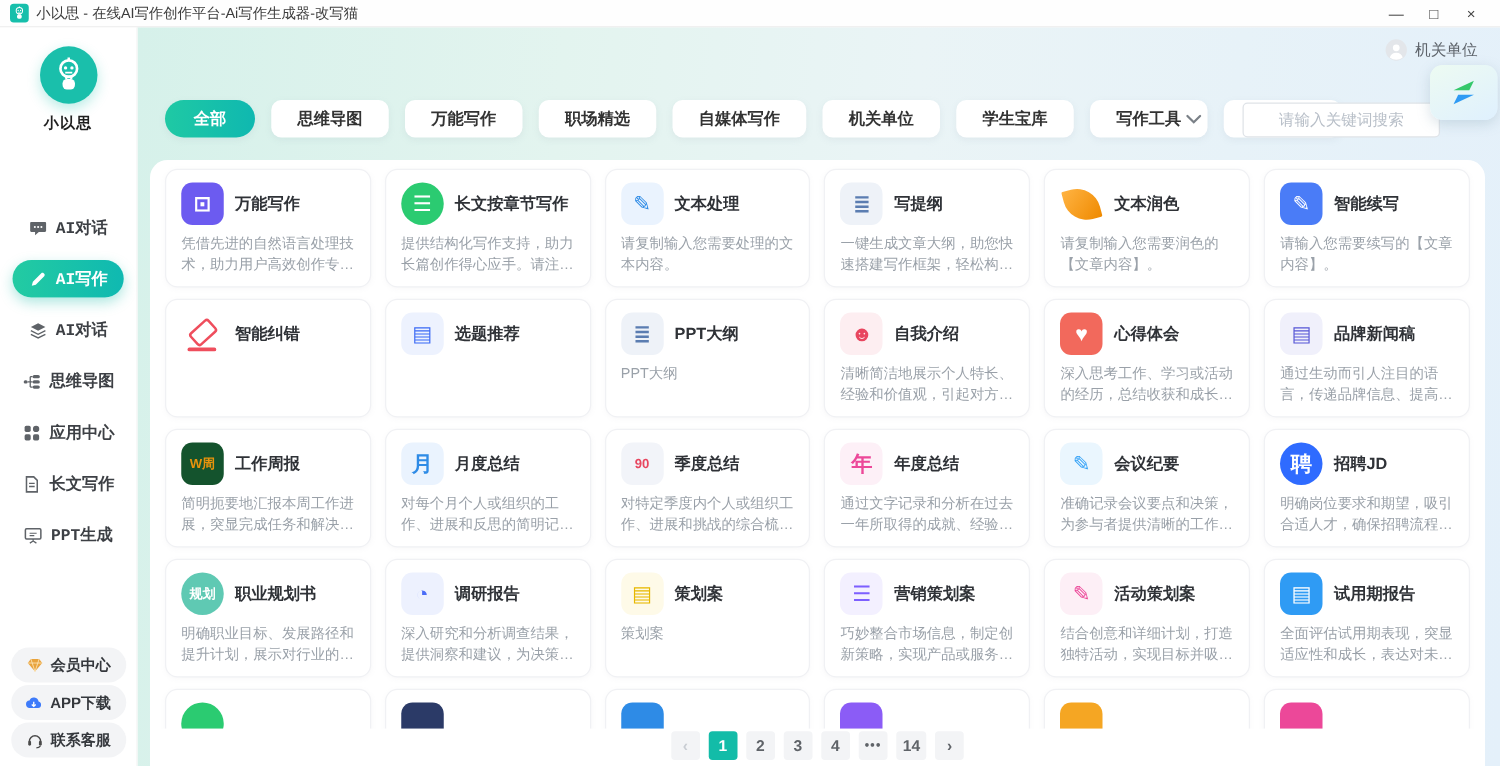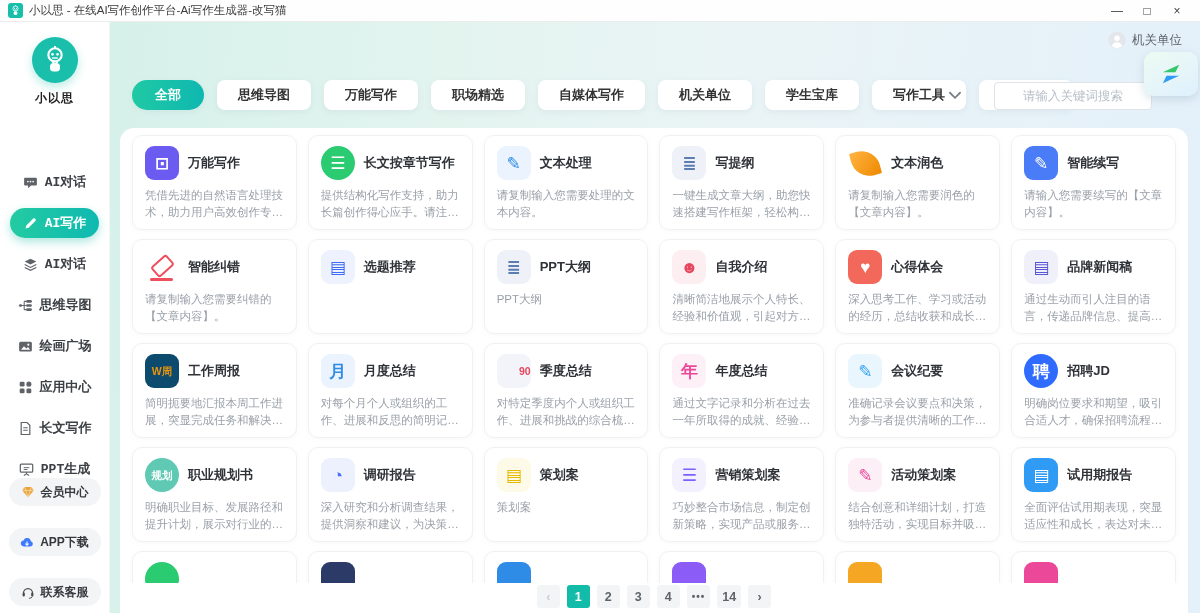--- a/index.html
+++ b/index.html
@@ -15,21 +15,21 @@
 
   
   #sidebar { position:absolute; top:22px; left:0; bottom:0; width:110px; background:#fff; border-right:1px solid rgba(0,0,0,.04); z-index:3; }
   .logo-circle { width:46px; height:46px; border-radius:50%; background:#1ABFAB; margin:15px auto 0; padding:6px; box-shadow:0 4px 10px rgba(26,191,171,.3); }
   .brand { text-align:center; font-size:12px; font-weight:700; color:#1f1f1f; margin-top:7px; letter-spacing:1px; }
   #side-nav { margin-top:60px; display:flex; flex-direction:column; gap:11px; align-items:center;font-family:Liberation Mono, monospace; }
   .nav-item { display:flex; align-items:center; gap:7px; height:30px; padding:0 13px; cursor:pointer; font-size:13px; font-weight:700; color:#3d4045; border-radius:16px; }
   .nav-icon { width:15px; height:15px; color:#5f6368; display:inline-flex; flex:none; }
   .nav-item.active { background:linear-gradient(90deg,#23CBA2,#0FB9B1); color:#fff; box-shadow:0 4px 10px rgba(22,185,166,.35); }
   .nav-item.active .nav-icon { color:#fff; }
-  #side-footer { position:absolute; bottom:7px; left:0; right:0; display:flex; flex-direction:column; gap:22px; align-items:center; }
+  #side-footer { position:absolute; bottom:7px; left:0; right:0; display:flex; flex-direction:column; gap:2px; align-items:center; }
   .side-btn { display:flex; align-items:center; justify-content:center; gap:6px; width:92px; height:28px; background:#F3F4F6; border-radius:15px; font-size:12px; font-weight:600; color:#35383d; cursor:pointer; }
   .side-btn .nav-icon { width:14px; height:14px; color:#4a4a4a; }
 
   
   #main { position:absolute; top:22px; left:110px; right:0; bottom:0; background:linear-gradient(95deg,#D6F1EA 0%,#E3F4EF 30%,#EAF4F6 55%,#E4F0FA 100%); }
   #login { position:absolute; top:9px; right:18px; display:flex; align-items:center; gap:6px; font-size:12.5px; color:#5E646B; cursor:pointer; z-index:4; }
   .avatar { width:18px; height:18px; display:inline-flex; }
 
   #tabs-bar { position:absolute; top:58px; left:22px; display:flex; gap:13px; z-index:4; }
   .tab-pill { height:30px; padding:0 21px; background:#fff; border:none; border-radius:8px; font-family:inherit; font-size:13px; font-weight:700; color:#333; box-shadow:0 2px 6px rgba(140,160,170,.12); cursor:pointer; white-space:nowrap; }
@@ -135,30 +135,20 @@
             <rect x="8.6" y="2.2" width="6.2" height="2.8" rx="1.4" fill="currentColor"></rect>
             <rect x="8.6" y="6.6" width="6.2" height="2.8" rx="1.4" fill="currentColor"></rect>
             <rect x="8.6" y="11" width="6.2" height="2.8" rx="1.4" fill="currentColor"></rect>
           </svg>
         </span>
     <span class="nav-label">思维导图</span>
   </div>
       <div class="nav-item">
     <span class="nav-icon">
           <svg viewBox="0 0 16 16" width="100%" height="100%">
-            <rect x="1.2" y="2.8" width="13.6" height="10.4" rx="1.6" fill="currentColor"></rect>
-            <path d="M3.2 11.4l3.2-3.8 2.4 2.6 1.8-1.8 2.4 3z" fill="#fff"></path>
-            <circle cx="11" cy="6" r="1.1" fill="#fff"></circle>
-          </svg>
-        </span>
-    <span class="nav-label">绘画广场</span>
-  </div>
-      <div class="nav-item">
-    <span class="nav-icon">
-          <svg viewBox="0 0 16 16" width="100%" height="100%">
             <rect x="1.8" y="1.8" width="5.2" height="5.2" rx="1.4" fill="currentColor"></rect>
             <circle cx="11.6" cy="4.4" r="2.7" fill="currentColor"></circle>
             <rect x="1.8" y="9" width="5.2" height="5.2" rx="1.4" fill="currentColor"></rect>
             <rect x="9" y="9" width="5.2" height="5.2" rx="1.4" fill="currentColor"></rect>
           </svg>
         </span>
     <span class="nav-label">应用中心</span>
   </div>
       <div class="nav-item">
     <span class="nav-icon">
@@ -301,21 +291,20 @@
     </div>
     <div class="card-desc">请输入您需要续写的【文章内容】。</div>
   </div>
         <div class="card">
     <div class="card-head">
       <div class="card-icon">
               <span class="glyph shape-eraser"></span>
             </div>
       <div class="card-title">智能纠错</div>
     </div>
-    <div class="card-desc">请复制输入您需要纠错的【文章内容】。</div>
   </div>
         <div class="card">
     <div class="card-head">
       <div class="card-icon" style="background: rgb(237, 242, 254); color: rgb(61, 107, 245);">
               <span class="glyph">▤</span>
             </div>
       <div class="card-title">选题推荐</div>
     </div>
   </div>
         <div class="card">
@@ -349,39 +338,39 @@
     <div class="card-head">
       <div class="card-icon" style="background: rgb(240, 240, 251); color: rgb(87, 87, 214);">
               <span class="glyph">▤</span>
             </div>
       <div class="card-title">品牌新闻稿</div>
     </div>
     <div class="card-desc">通过生动而引人注目的语言，传递品牌信息、提高品牌曝光度</div>
   </div>
         <div class="card">
     <div class="card-head">
-      <div class="card-icon" style="background: #0c4a6e; color: rgb(232, 147, 12);">
+      <div class="card-icon" style="background: #14532d; color: rgb(232, 147, 12);">
               <span class="glyph small">W周</span>
             </div>
       <div class="card-title">工作周报</div>
     </div>
     <div class="card-desc">简明扼要地汇报本周工作进展，突显完成任务和解决问题的能力</div>
   </div>
         <div class="card">
     <div class="card-head">
       <div class="card-icon" style="background: rgb(234, 243, 254); color: rgb(46, 139, 230);">
               <span class="glyph">月</span>
             </div>
       <div class="card-title">月度总结</div>
     </div>
     <div class="card-desc">对每个月个人或组织的工作、进展和反思的简明记录和分析</div>
   </div>
         <div class="card">
     <div class="card-head">
-      <div class="card-icon" style="background: rgb(242, 244, 249); color: rgb(232, 70, 95); justify-content: flex-end;">
+      <div class="card-icon" style="background: rgb(242, 244, 249); color: rgb(232, 70, 95);">
               <span class="glyph small">90</span>
             </div>
       <div class="card-title">季度总结</div>
     </div>
     <div class="card-desc">对特定季度内个人或组织工作、进展和挑战的综合梳理和评估</div>
   </div>
         <div class="card">
     <div class="card-head">
       <div class="card-icon" style="background: rgb(253, 240, 247); color: rgb(236, 72, 153);">
               <span class="glyph">年</span>

